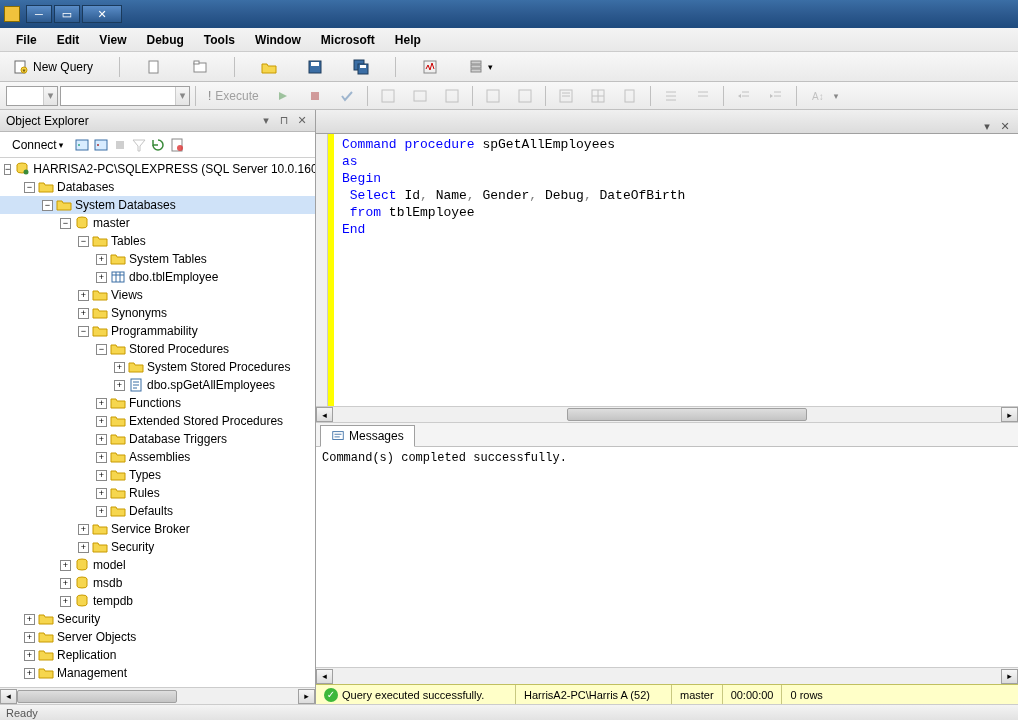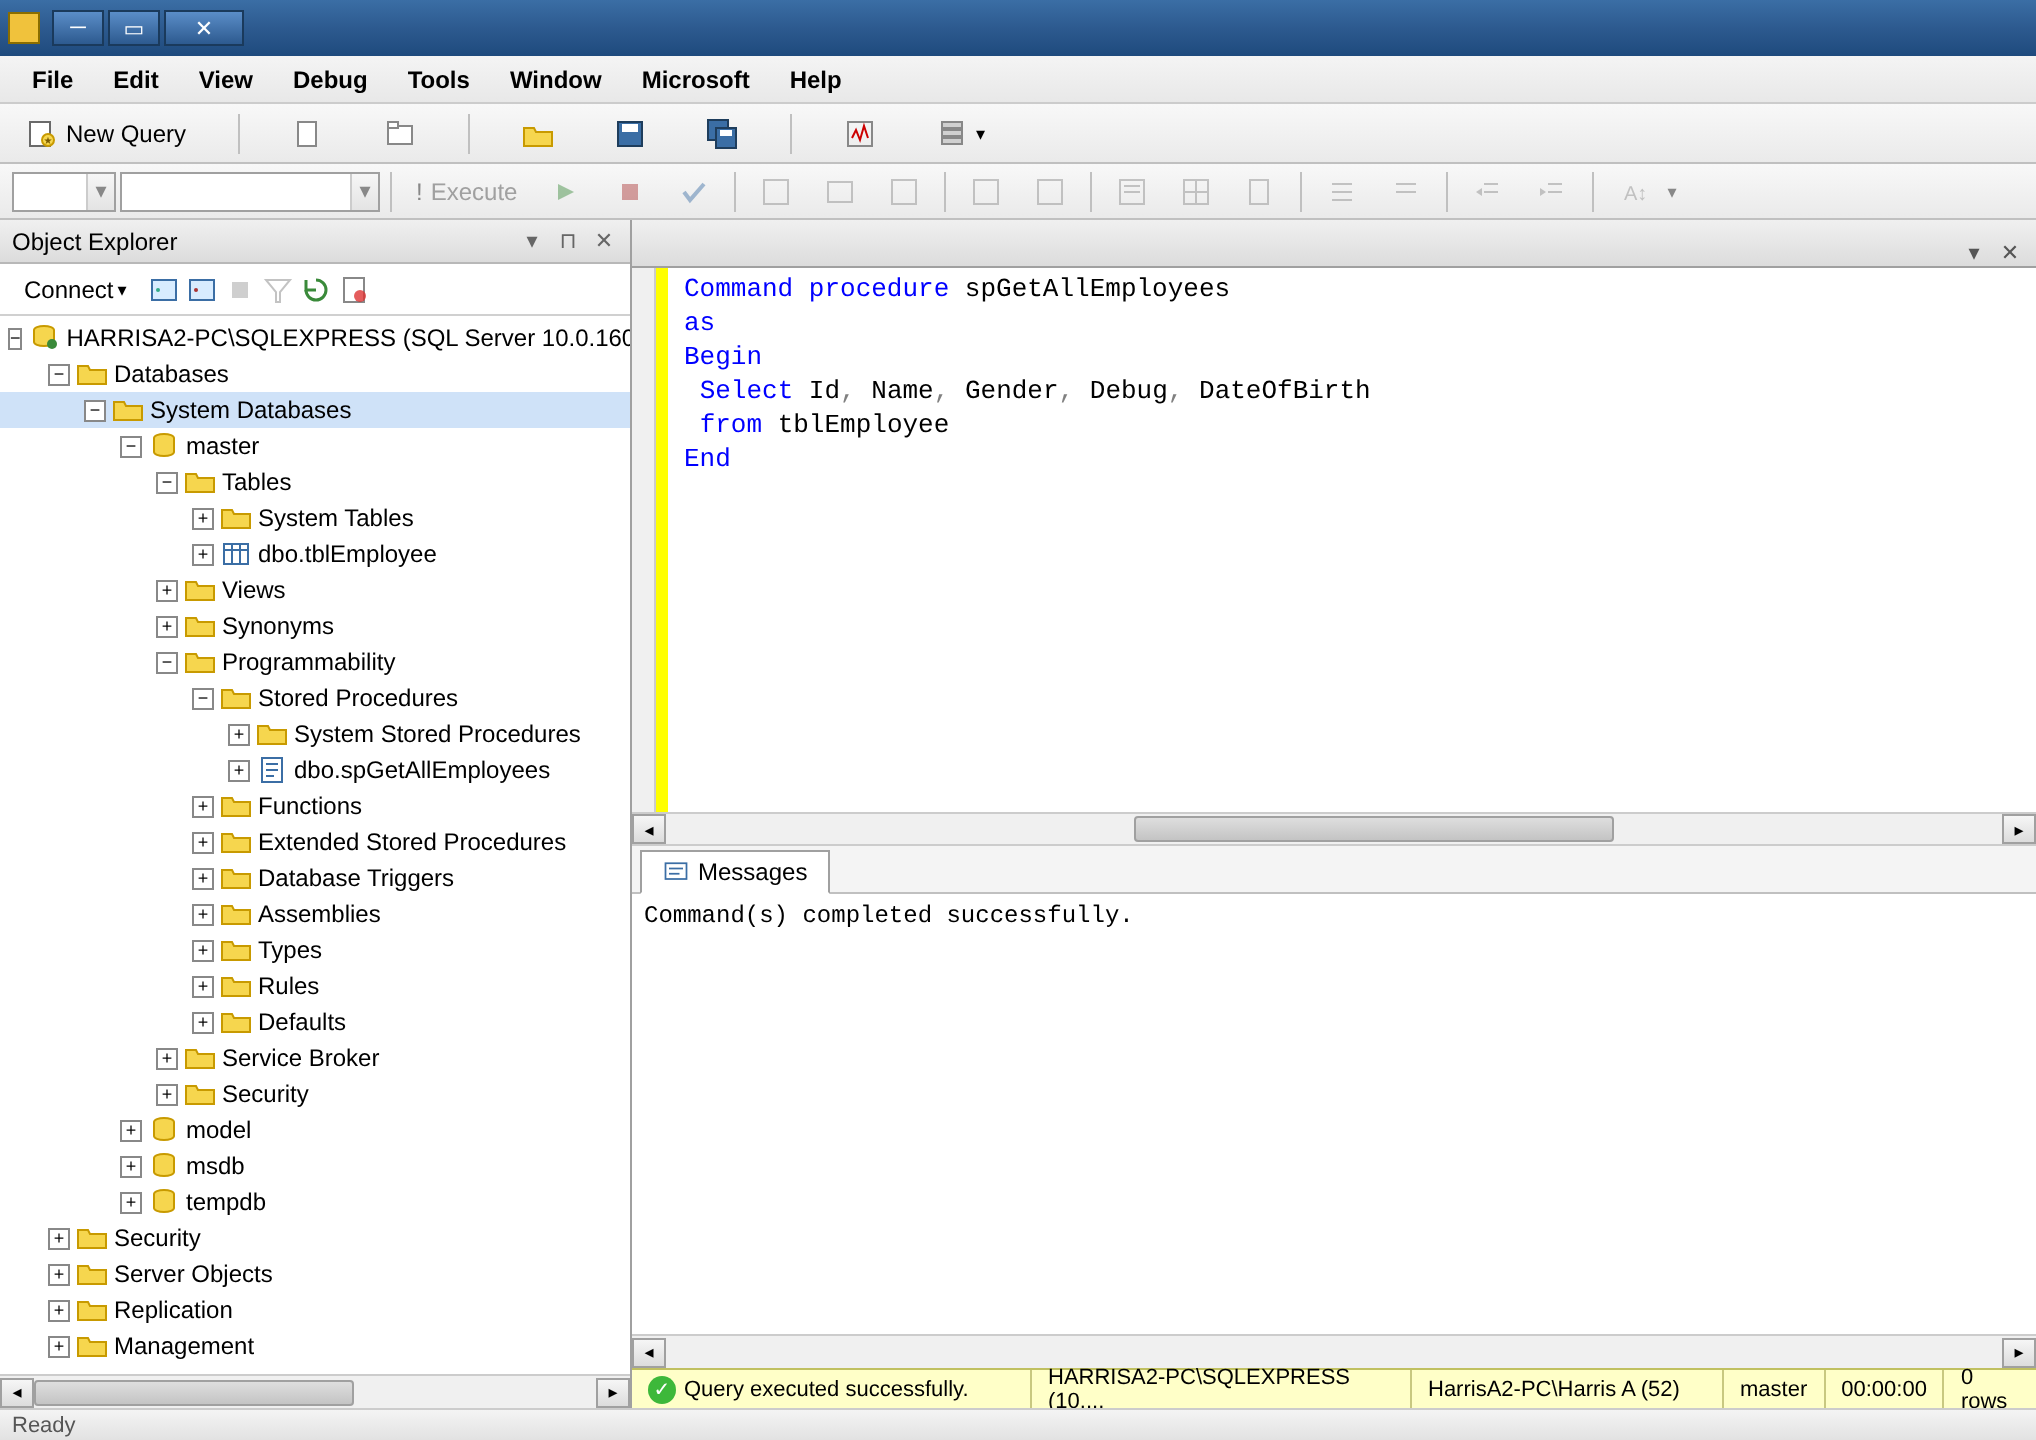--- a/index.html
+++ b/index.html
@@ -679,21 +679,20 @@
     <div class="editor-hscroll">
       <div class="arrow">◂</div>
       <div class="track"></div>
       <div class="arrow">▸</div>
     </div>
     <div class="statusbar">
       <div class="cell first">
         <span class="ok-icon">✓</span>
         <span>Query executed successfully.</span>
       </div>
-      <div class="cell server">HARRISA2-PC\SQLEXPRESS (10....</div>
       <div class="cell user">HarrisA2-PC\Harris A (52)</div>
       <div class="cell">master</div>
       <div class="cell">00:00:00</div>
       <div class="cell" style="border-right:none">0 rows</div>
     </div>
   </div>
 </div>
 
 <div class="bottombar">
   <span>Ready</span>

